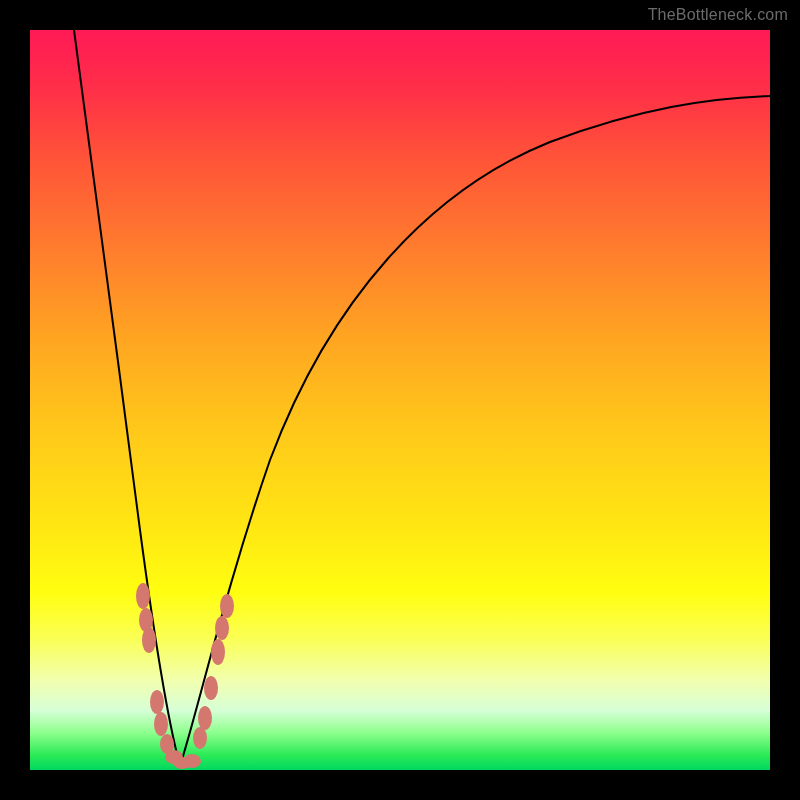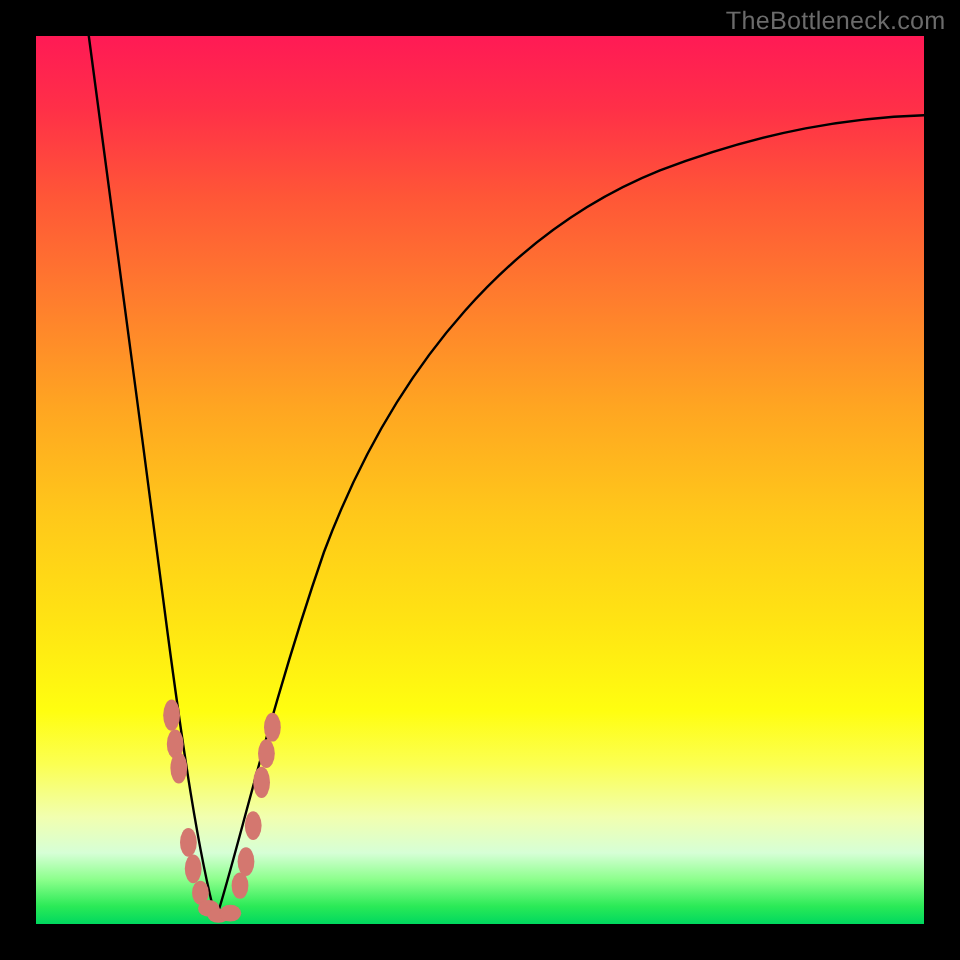--- a/index.html
+++ b/index.html
@@ -38,21 +38,21 @@
       #8cff8c 95%,
       #2bea57 98%,
       #00d85f 100%
     );
   }
   .watermark {
     position: absolute;
     top: 6px;
     right: 12px;
     color: #6b6b6b;
-    font-size: 21px;
+    font-size: 16px;
     letter-spacing: 0.2px;
     font-weight: 500;
     user-select: none;
   }
   svg.curve {
     position: absolute;
     left: 0;
     top: 0;
     width: 740px;
     height: 740px;

